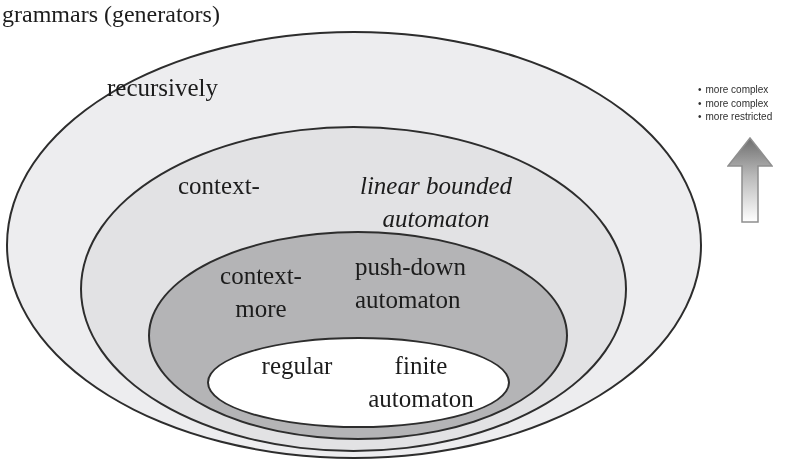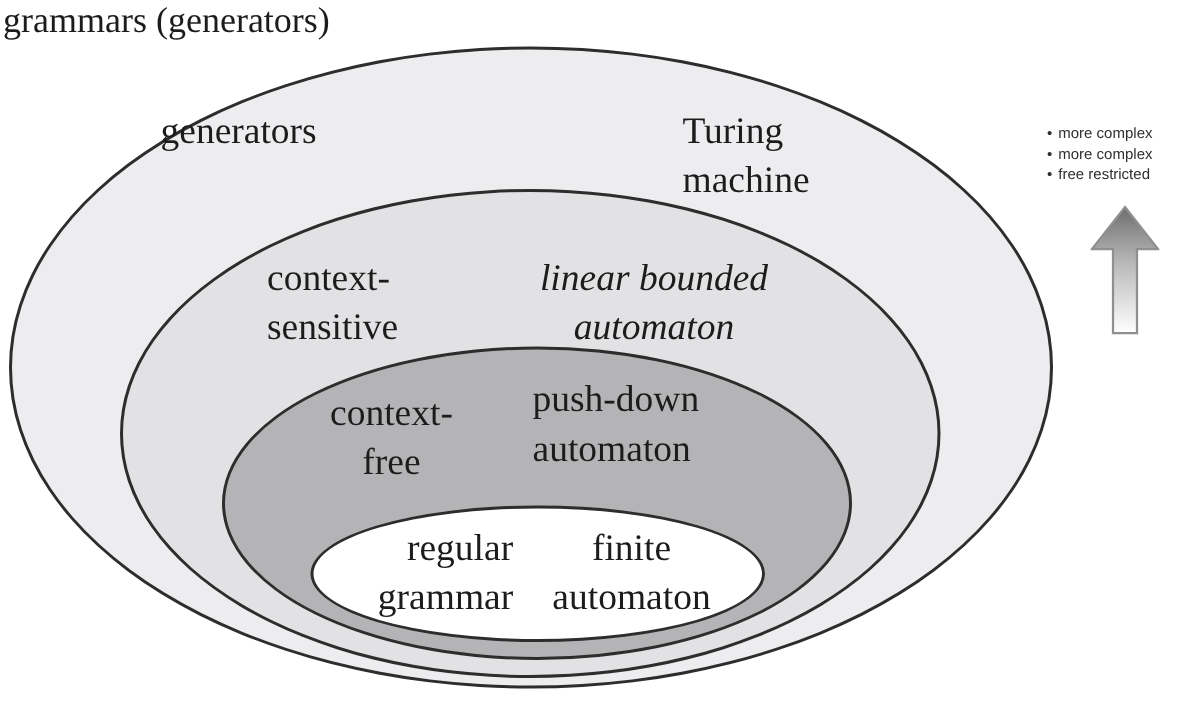--- a/index.html
+++ b/index.html
@@ -45,21 +45,21 @@
     z-index: 5;
   }
   .lbl.center { transform: translateX(-50%); text-align: center; }
 
   #lbl-re  { left: 107px; top: 71px; }
   #lbl-tm  { left: 455px; top: 71px; }
   #lbl-cs  { left: 178px; top: 169px; }
   #lbl-lba { left: 436px; top: 169px; font-style: italic; }
   #lbl-cf  { left: 261px; top: 259px; }
   #lbl-pda { left: 355px; top: 250px; }
-  #lbl-rg  { left: 297px; top: 349px; text-align: right; }
+  #lbl-rg  { left: 297px; top: 349px; }
   #lbl-fa  { left: 421px; top: 349px; }
 
   #complexity-note {
     position: absolute;
     left: 698px;
     top: 83px;
     font-family: Liberation Sans, sans-serif;
     font-size: 10px;
     line-height: 13.5px;
     color: #2e2e2e;
@@ -81,63 +81,57 @@
 <div id="stage">
 
   <div class="hdr" id="hdr-grammars">grammars (generators)</div>
 
   <div class="ellipse" id="ellipse-re" style="background: rgb(237, 237, 239);"></div>
   <div class="ellipse" id="ellipse-cs" style="background: rgb(226, 226, 228);"></div>
   <div class="ellipse" id="ellipse-cf" style="background: rgb(180, 180, 182);"></div>
   <div class="ellipse" id="ellipse-rg" style="background: rgb(255, 255, 255);"></div>
 
   <div class="lbl" id="lbl-re">
-    <div>generators</div>
-  </div>
-  <div class="lbl" id="lbl-tm">
-    <div>Turing</div>
-    <div>machine</div>
+    <div>recursively</div>
   </div>
 
   <div class="lbl" id="lbl-cs">
     <div>context-</div>
-    <div>sensitive</div>
   </div>
   <div class="lbl center" id="lbl-lba">
     <div>linear bounded</div>
     <div>automaton</div>
   </div>
 
   <div class="lbl center" id="lbl-cf">
     <div>context-</div>
-    <div>free</div>
+    <div>more</div>
   </div>
   <div class="lbl" id="lbl-pda">
     <div>push-down</div>
     <div>automaton</div>
   </div>
 
   <div class="lbl center" id="lbl-rg">
     <div>regular</div>
-    <div>grammar</div>
   </div>
   <div class="lbl center" id="lbl-fa">
     <div>finite</div>
     <div>automaton</div>
   </div>
 
   <div id="complexity-note">
     <div class="note-line">
       <span class="bullet">•</span><span>more complex</span>
     </div>
     <div class="note-line">
       <span class="bullet">•</span><span>more complex</span>
     </div>
     <div class="note-line">
-      <span class="bullet">•</span><span>free restricted</span>
+      <span class="bullet">•</span><span>more restricted</span>
     </div>
   </div>
 
   <svg id="up-arrow" viewBox="0 0 46 88">
     <defs>
       <linearGradient id="arrowGrad" x1="0" y1="0" x2="0" y2="1">
         <stop offset="0" stop-color="#6e6e6e"></stop>
         <stop offset="0.45" stop-color="#b9b9b9"></stop>
         <stop offset="1" stop-color="#ffffff"></stop>
       </linearGradient>

